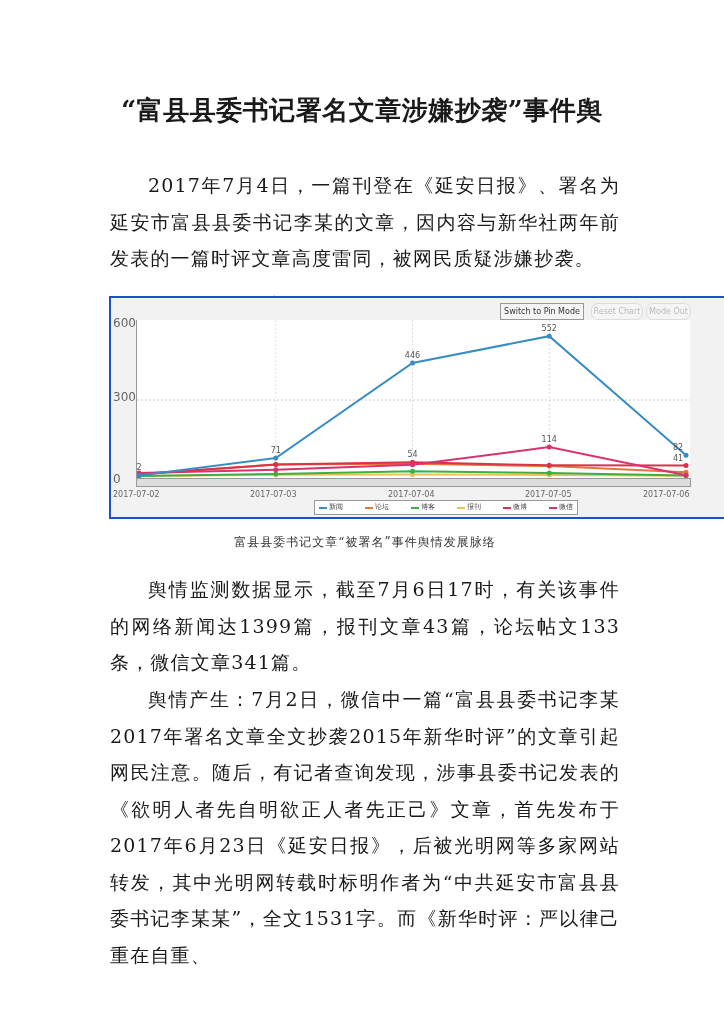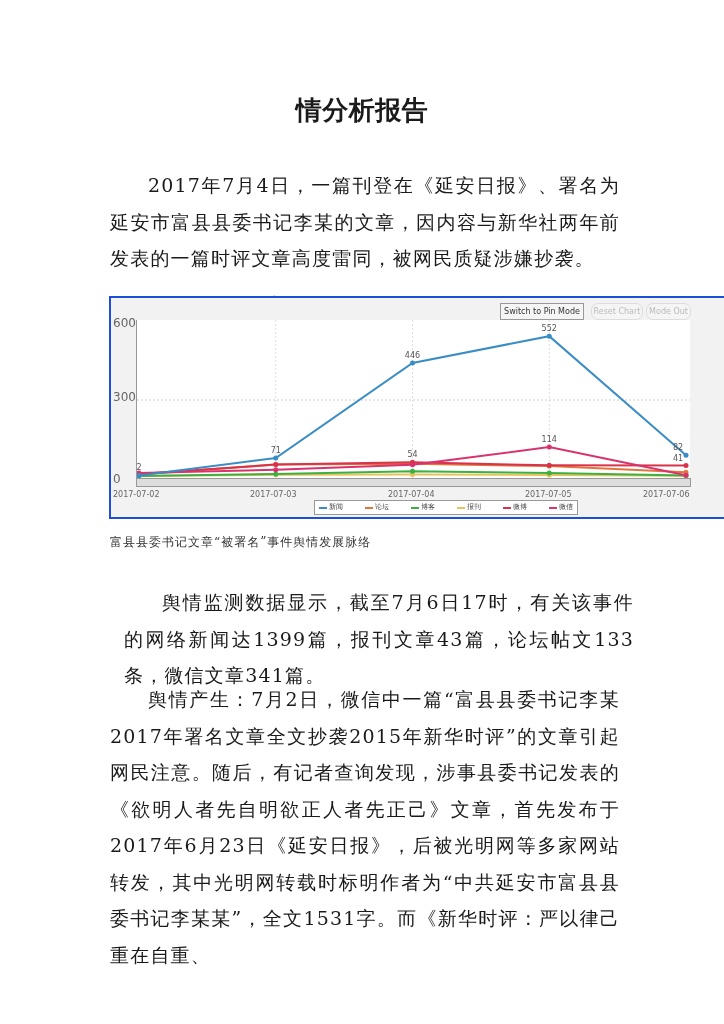--- a/index.html
+++ b/index.html
@@ -16,28 +16,28 @@
                text-align: center; border: 1px solid #999; background: #f5f5f5; color: #333; }
   .chart-btn.disabled { color: #bbb; border-color: #ddd; border-radius: 7px; }
   .plot { position: absolute; left: 25px; top: 22px; width: 553px; height: 158px; background: #fff; border-left: 1px solid #999; }
   .ytick { position: absolute; left: 2px; font-family: "DejaVu Sans", sans-serif; font-size: 12px; color: #666; }
   .xtick { position: absolute; top: 192px; font-family: "DejaVu Sans", sans-serif; font-size: 8px; color: #666; }
   .scrollbar { position: absolute; left: 25px; top: 180px; width: 553px; height: 7px; background: #ddd; border: 1px solid #999; }
   .legend { position: absolute; left: 203px; top: 202px; height: 13px; padding: 0 4px; border: 1px solid #999; background: #fff;
             font-family: "DejaVu Sans", sans-serif; font-size: 7px; line-height: 13px; display: flex; gap: 22px; }
   .legend-item { display: flex; align-items: center; gap: 2px; color: #444; }
   .legend-dot { display: inline-block; width: 8px; height: 2px; position: relative; }
-  .caption { position: absolute; left: 110px; width: 510px; top: 534px; font-size: 12px; letter-spacing: 1px; color: #333; }
+  .caption { position: absolute; left: 110px; width: 510px; top: 534px; text-align: center; font-size: 12px; letter-spacing: 1px; color: #333; }
   svg text { font-family: "DejaVu Sans", sans-serif; font-size: 8px; fill: #555; }
 </style>
 </head>
 <body>
 
 <div class="title">
-  <div>情分析报告</div>
+  <div>“富县县委书记署名文章涉嫌抄袭”事件舆</div>
 </div>
 
 <div class="para indent" style="top:167px;">2017年7月4日，一篇刊登在《延安日报》、署名为延安市富县县委书记李某的文章，因内容与新华社两年前发表的一篇时评文章高度雷同，被网民质疑涉嫌抄袭。</div>
 
 <div class="heading">一、舆情发展脉络</div>
 
 <div class="chart">
   <div class="chart-btn" style="left:389px; width:82px;">Switch to Pin Mode</div>
   <div class="chart-btn disabled" style="left:480px; width:50px;">Reset Chart</div>
   <div class="chart-btn disabled" style="left:535px; width:43px;">Mode Out</div>
@@ -129,15 +129,15 @@
       </span>
     <span class="legend-item">
         <span class="legend-dot" style="background:#d8336e"></span>
         <span>微信</span>
       </span>
   </div>
 </div>
 
 <div class="caption">富县县委书记文章“被署名”事件舆情发展脉络</div>
 
-<div class="para indent" style="top:584px;margin-left:14px;">舆情监测数据显示，截至7月6日17时，有关该事件的网络新闻达1399篇，报刊文章43篇，论坛帖文133条，微信文章341篇。</div>
+<div class="para indent" style="top:571px;">舆情监测数据显示，截至7月6日17时，有关该事件的网络新闻达1399篇，报刊文章43篇，论坛帖文133条，微信文章341篇。</div>
 
 <div class="para indent" style="top:681px;">舆情产生：7月2日，微信中一篇“富县县委书记李某2017年署名文章全文抄袭2015年新华时评”的文章引起网民注意。随后，有记者查询发现，涉事县委书记发表的《欲明人者先自明欲正人者先正己》文章，首先发布于2017年6月23日《延安日报》，后被光明网等多家网站转发，其中光明网转载时标明作者为“中共延安市富县县委书记李某某”，全文1531字。而《新华时评：严以律己重在自重、</div>
 
 </body></html>

